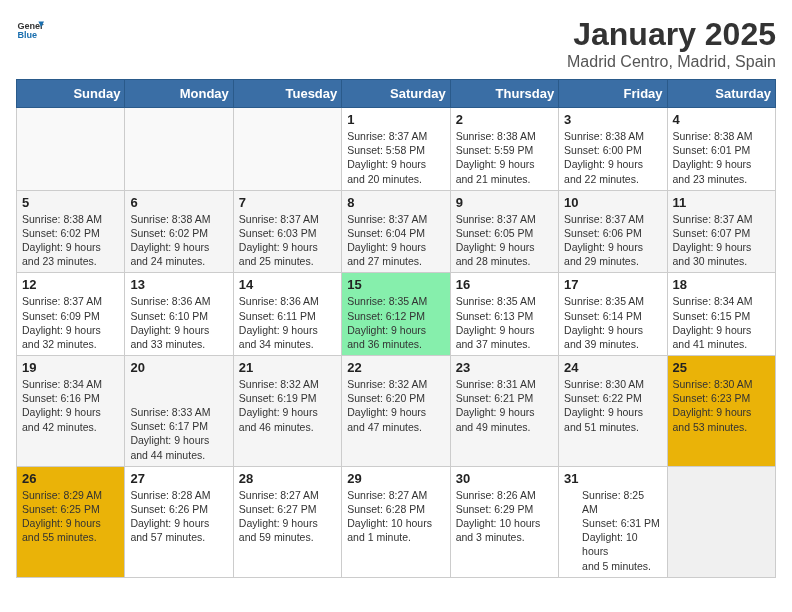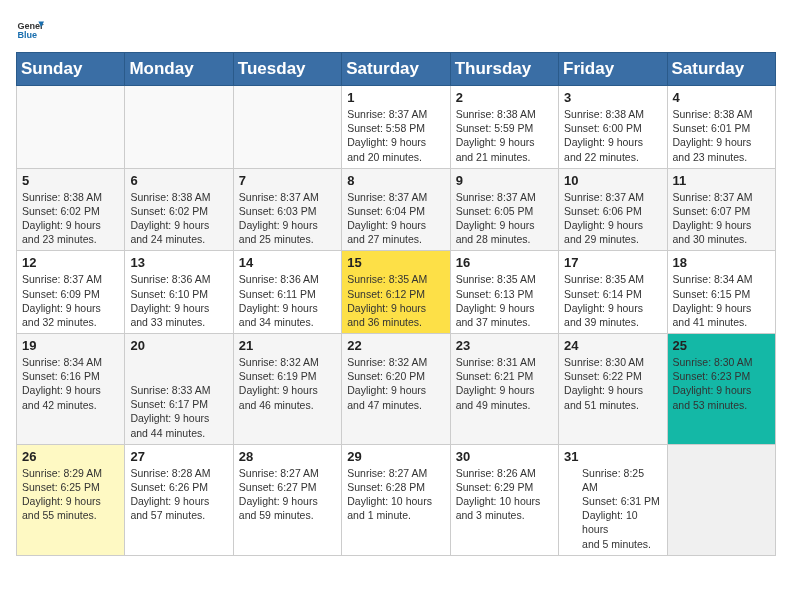--- a/index.html
+++ b/index.html
@@ -38,23 +38,23 @@
       color: #555;
     }
     .calendar {
       width: 100%;
       border-collapse: collapse;
       border: 1px solid #ccc;
     }
     .calendar th {
       background-color: #3a6ea5;
       color: white;
-      text-align: left;
+      text-align: right;
       padding: 6px 4px;
-      font-size: 17px;
+      font-size: 13px;
       border: 1px solid #2a5a8a;
     }
     .calendar td {
       border: 1px solid #ccc;
       vertical-align: top;
       padding: 4px 5px;
       width: 108px;
       min-height: 80px;
       font-size: 11px;
       color: #333;
@@ -83,20 +83,22 @@
 
 <div class="header-area">
   <div class="logo">
     <svg class="logo-icon" viewBox="0 0 40 40" xmlns="http://www.w3.org/2000/svg">
       <text x="2" y="18" font-size="13" font-weight="bold" fill="#333" font-family="Arial">General</text>
       <text x="2" y="32" font-size="13" font-weight="bold" fill="#1a6faf" font-family="Arial">Blue</text>
       <polygon points="32,8 40,8 36,16" fill="#1a6faf"></polygon>
     </svg>
   </div>
   <div class="title-area">
+    <div class="month-title">January 2025</div>
+    <div class="location-title">Madrid Centro, Madrid, Spain</div>
   </div>
 </div>
 
 <table class="calendar">
   <thead>
     <tr id="weekday-headers">
         <th>Sunday</th>
         <th>Monday</th>
         <th>Tuesday</th>
         <th>Saturday</th>
@@ -205,21 +207,21 @@
 Daylight: 9 hours
 and 33 minutes.</div>
         </td>
         <td style="background: rgb(255, 255, 255);">
           <div class="day-number">14</div>
           <div class="cell-content" style="white-space: pre-line;">Sunrise: 8:36 AM
 Sunset: 6:11 PM
 Daylight: 9 hours
 and 34 minutes.</div>
         </td>
-        <td style="background: #fde047; margin-left: 26px;">
+        <td style="background: #86efac; margin-left: 26px;">
           <div class="day-number">15</div>
           <div class="cell-content" style="white-space: pre-line;">Sunrise: 8:35 AM
 Sunset: 6:12 PM
 Daylight: 9 hours
 and 36 minutes.</div>
         </td>
         <td style="background: rgb(255, 255, 255);">
           <div class="day-number">16</div>
           <div class="cell-content" style="white-space: pre-line;">Sunrise: 8:35 AM
 Sunset: 6:13 PM
@@ -277,30 +279,30 @@
 Daylight: 9 hours
 and 49 minutes.</div>
         </td>
         <td style="background: rgb(245, 245, 245);">
           <div class="day-number">24</div>
           <div class="cell-content" style="white-space: pre-line;">Sunrise: 8:30 AM
 Sunset: 6:22 PM
 Daylight: 9 hours
 and 51 minutes.</div>
         </td>
-        <td style="background: #14b8a6;">
+        <td style="background: #eab308;">
           <div class="day-number">25</div>
           <div class="cell-content" style="white-space: pre-line;">Sunrise: 8:30 AM
 Sunset: 6:23 PM
 Daylight: 9 hours
 and 53 minutes.</div>
         </td>
       </tr>
       <tr>
-        <td style="background: #fef9c3;">
+        <td style="background: #eab308;">
           <div class="day-number">26</div>
           <div class="cell-content" style="white-space: pre-line;">Sunrise: 8:29 AM
 Sunset: 6:25 PM
 Daylight: 9 hours
 and 55 minutes.</div>
         </td>
         <td style="background: rgb(255, 255, 255); margin-top: 8px;">
           <div class="day-number">27</div>
           <div class="cell-content" style="white-space: pre-line;">Sunrise: 8:28 AM
 Sunset: 6:26 PM

